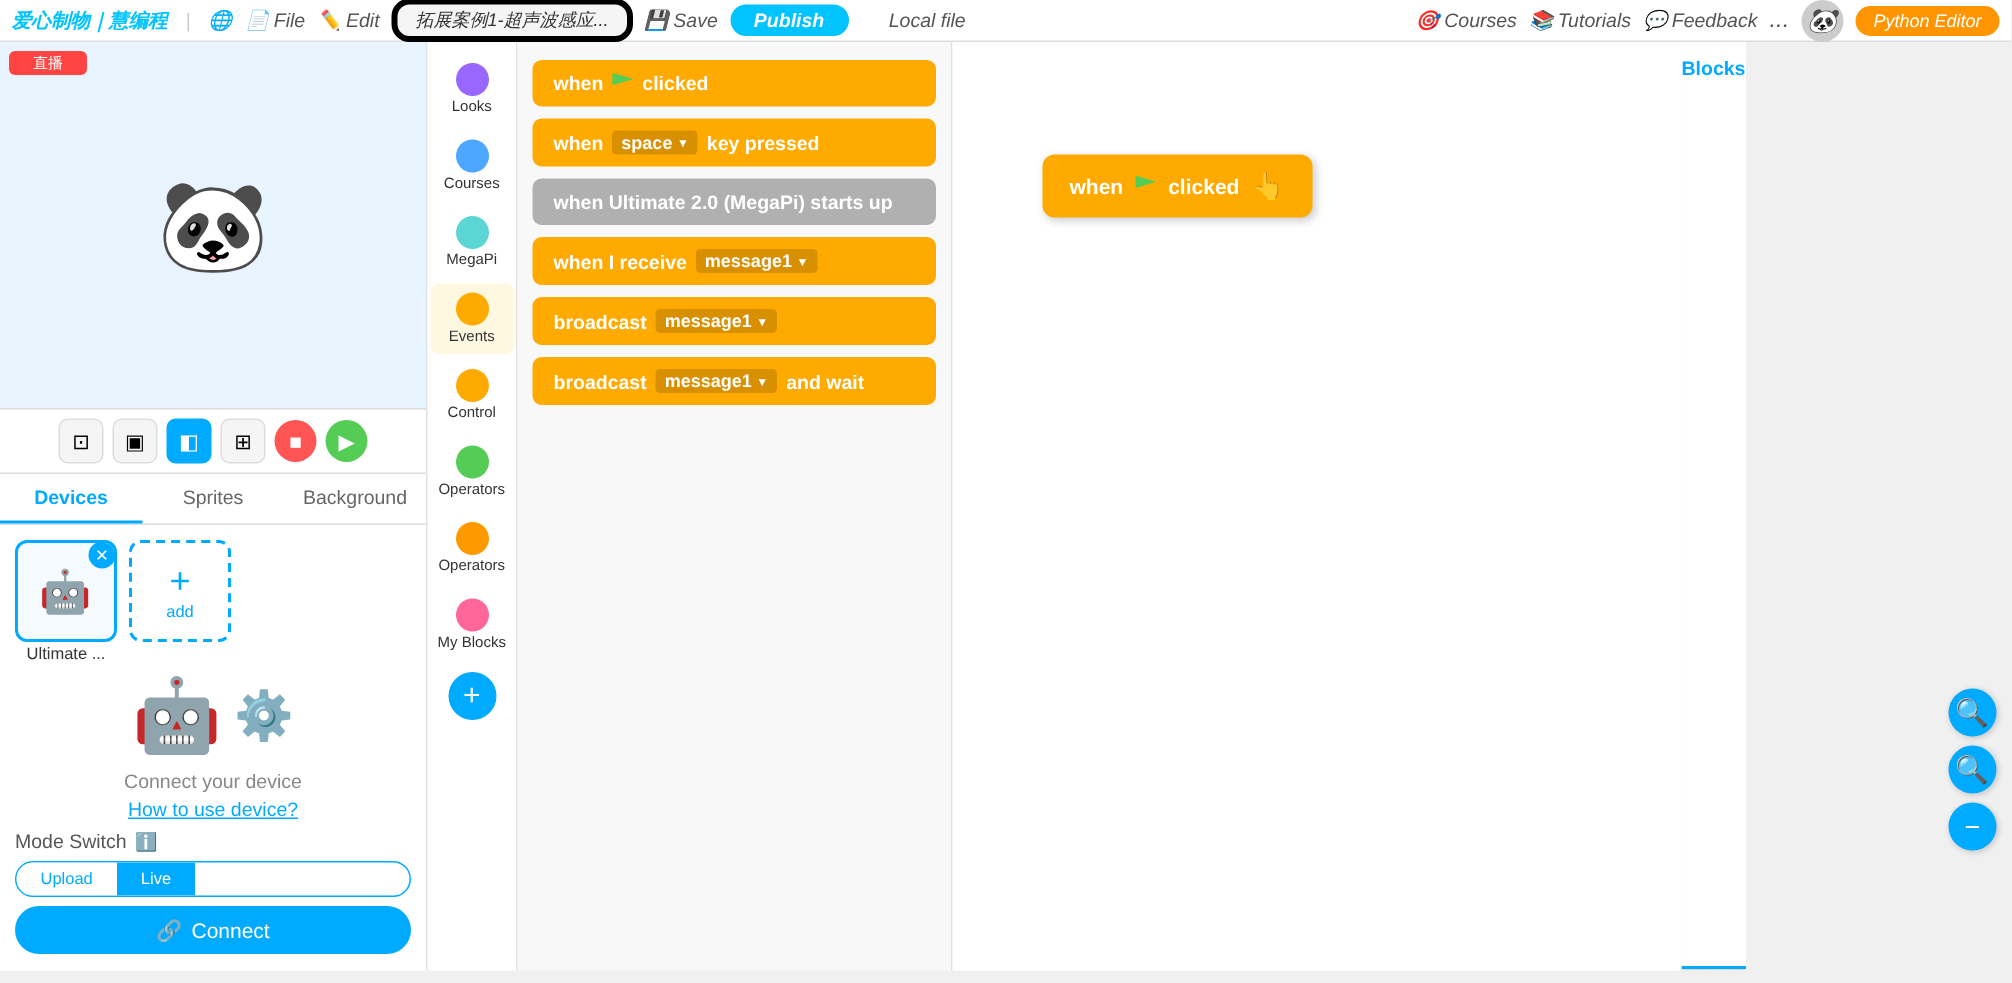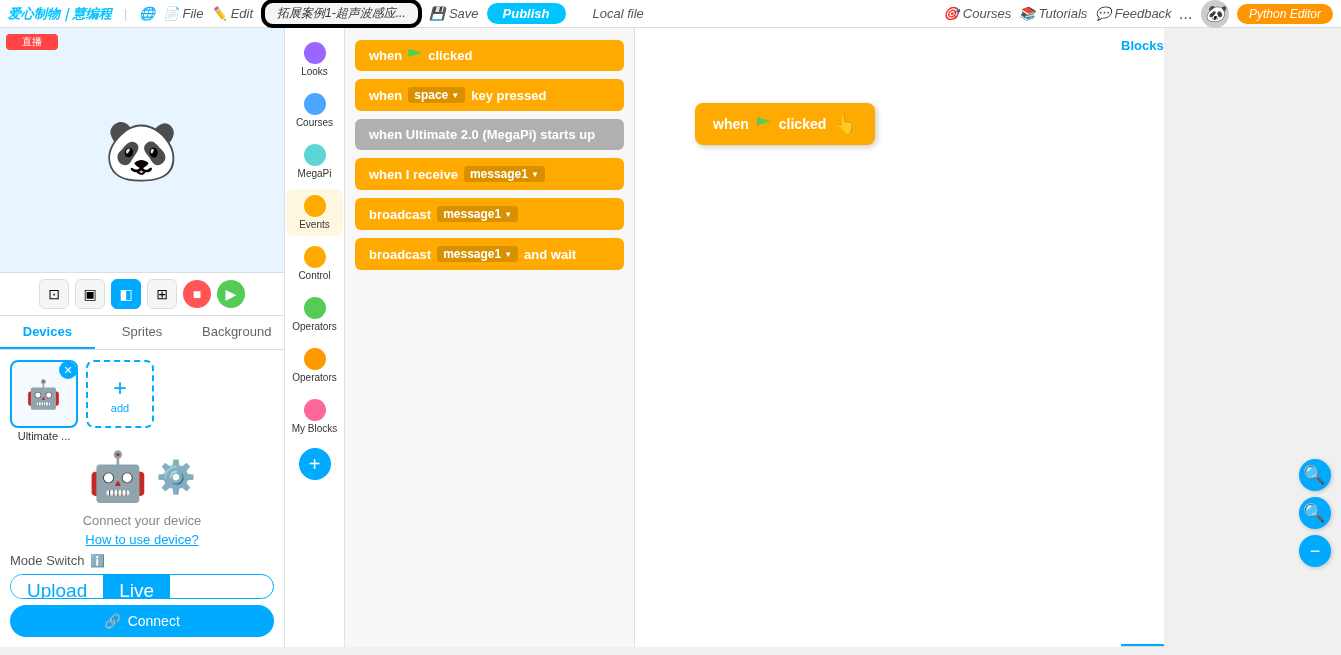--- a/index.html
+++ b/index.html
@@ -58,21 +58,21 @@
     .sprite-row { display: flex; gap: 8px; align-items: flex-start; }
 
     
     .device-panel { flex: 1; display: flex; flex-direction: column; padding: 10px; gap: 6px; overflow-y: auto; }
     .device-image-area { display: flex; flex-direction: column; align-items: center; gap: 4px; }
     .device-connect-text { font-size: 13px; color: #888; margin-top: 4px; }
     .device-link { color: #00aaff; font-size: 13px; cursor: pointer; text-decoration: underline; }
     .mode-switch-row { display: flex; align-items: center; gap: 6px; font-size: 13px; color: #555; }
     .mode-info { font-size: 12px; color: #aaa; cursor: pointer; }
     .mode-toggle { display: flex; border-radius: 16px; overflow: hidden; border: 1px solid #00aaff; }
-    .mode-btn { padding: 5px 16px; font-size: 19px; cursor: pointer; background: #fff; color: #00aaff; }
+    .mode-btn { padding: 5px 16px; font-size: 11px; cursor: pointer; background: #fff; color: #00aaff; }
     .mode-btn.active { background: #00aaff; color: #fff; }
     .connect-btn { background: #00aaff; color: #fff; border-radius: 20px; padding: 8px 0; font-size: 14px; display: flex; align-items: center; justify-content: center; gap: 6px; cursor: pointer; width: 100%; }
 
     
     .blocks-palette { width: 60px; background: #fff; border-right: 1px solid #e0e0e0; display: flex; flex-direction: column; align-items: center; padding-top: 8px; gap: 4px; overflow-y: auto; }
     .palette-item { display: flex; flex-direction: column; align-items: center; gap: 2px; padding: 6px 4px; cursor: pointer; border-radius: 6px; width: 56px; }
     .palette-item.active { background: #fff8e0; }
     .palette-dot { width: 22px; height: 22px; border-radius: 50%; }
     .palette-label { font-size: 10px; text-align: center; color: #333; }
     .palette-dot.looks { background: #9966ff; }

